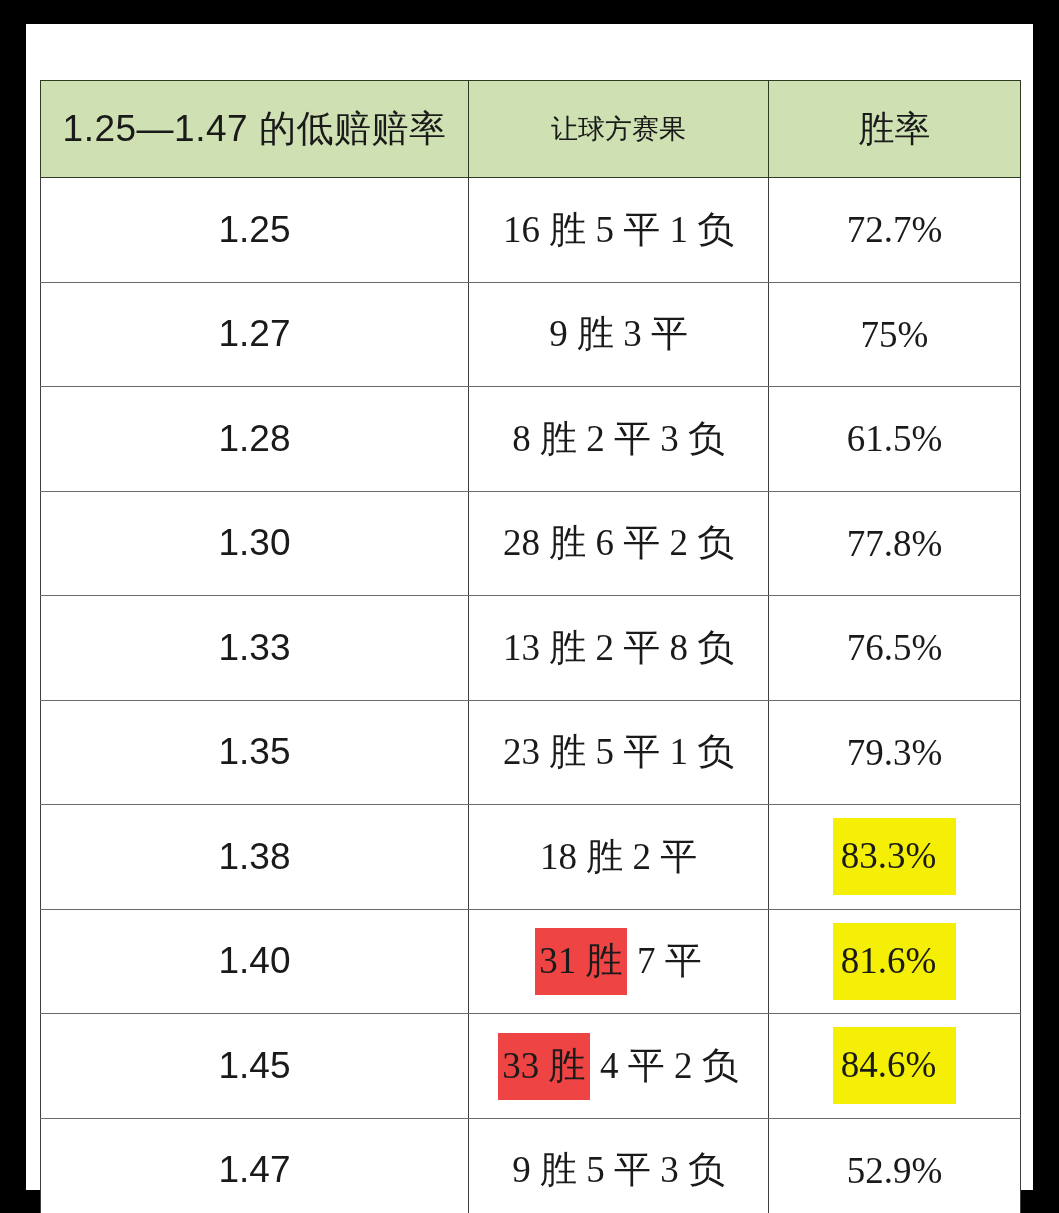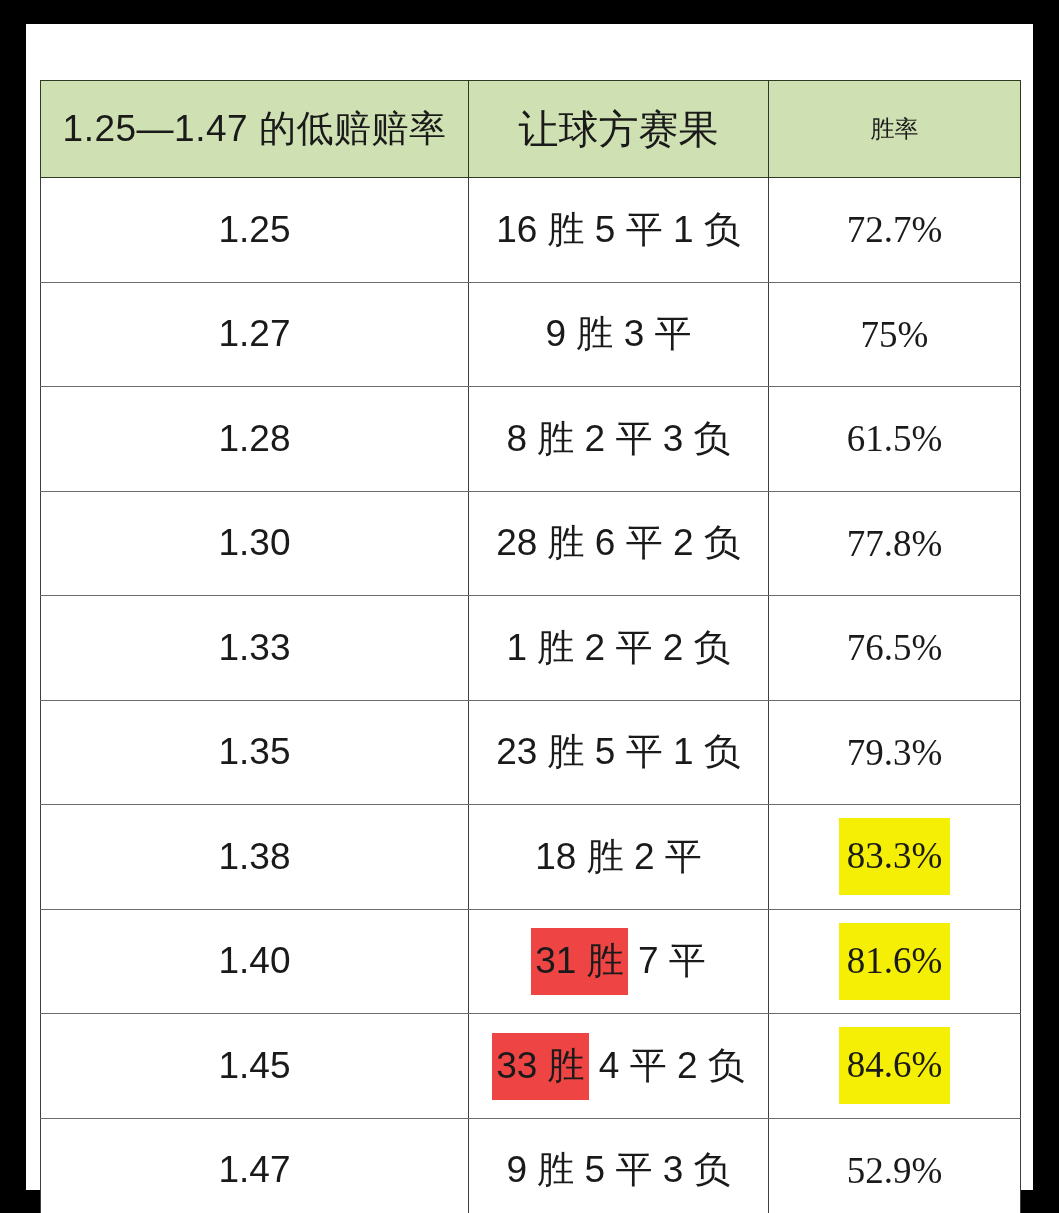--- a/index.html
+++ b/index.html
@@ -82,39 +82,39 @@
     height: 95px;
     border-color: #6b6b6b;
   }
 
   table.odds-table tbody tr td {
     border-left-color: #3f3f3f;
     border-right-color: #3f3f3f;
   }
 
   .h-odds   { font-size: 37px; letter-spacing: 0.5px; }
-  .h-result { font-size: 40px; }
-  .h-rate   { font-size: 24px; }
+  .h-result { font-size: 27px; }
+  .h-rate   { font-size: 36px; }
 
   .cell-odds   { font-size: 37px; }
   .cell-result { font-size: 37px; }
   .cell-rate   { font-size: 37px; font-family: Liberation Serif, serif; }
 
-  .cell-result .seg { display: inline; }
+  .cell-result .seg { display: inline; font-family: Liberation Serif, serif; }
   .cell-result .seg.hl {
     background: #ef4444;
     padding: 12px 4px 14px 4px;
     box-decoration-break: clone;
     -webkit-box-decoration-break: clone;
   }
 
   .cell-rate .val { display: inline-block; }
   .cell-rate .val.hl {
     background: #f5ef06;
-    padding: 16px 8px 18px 8px;
+    padding: 16px 20px 18px 8px;
     text-align: center;
   }
 </style>
 </head>
 <body>
 
 <div id="page">
   <div id="paper">
     <div id="left-guide"></div>
   </div>
@@ -149,21 +149,21 @@
             <td class="cell-result"><span class="seg">8 胜 2 平 3 负</span></td>
             <td class="cell-rate"><span class="val">61.5%</span></td>
           </tr>
           <tr>
             <td class="cell-odds">1.30</td>
             <td class="cell-result"><span class="seg">28 胜 6 平 2 负</span></td>
             <td class="cell-rate"><span class="val">77.8%</span></td>
           </tr>
           <tr>
             <td class="cell-odds">1.33</td>
-            <td class="cell-result"><span class="seg">1 胜 2 平 2 负</span></td>
+            <td class="cell-result"><span class="seg">13 胜 2 平 8 负</span></td>
             <td class="cell-rate"><span class="val">76.5%</span></td>
           </tr>
           <tr>
             <td class="cell-odds">1.35</td>
             <td class="cell-result"><span class="seg">23 胜 5 平 1 负</span></td>
             <td class="cell-rate"><span class="val">79.3%</span></td>
           </tr>
           <tr>
             <td class="cell-odds">1.38</td>
             <td class="cell-result"><span class="seg">18 胜 2 平</span></td>

